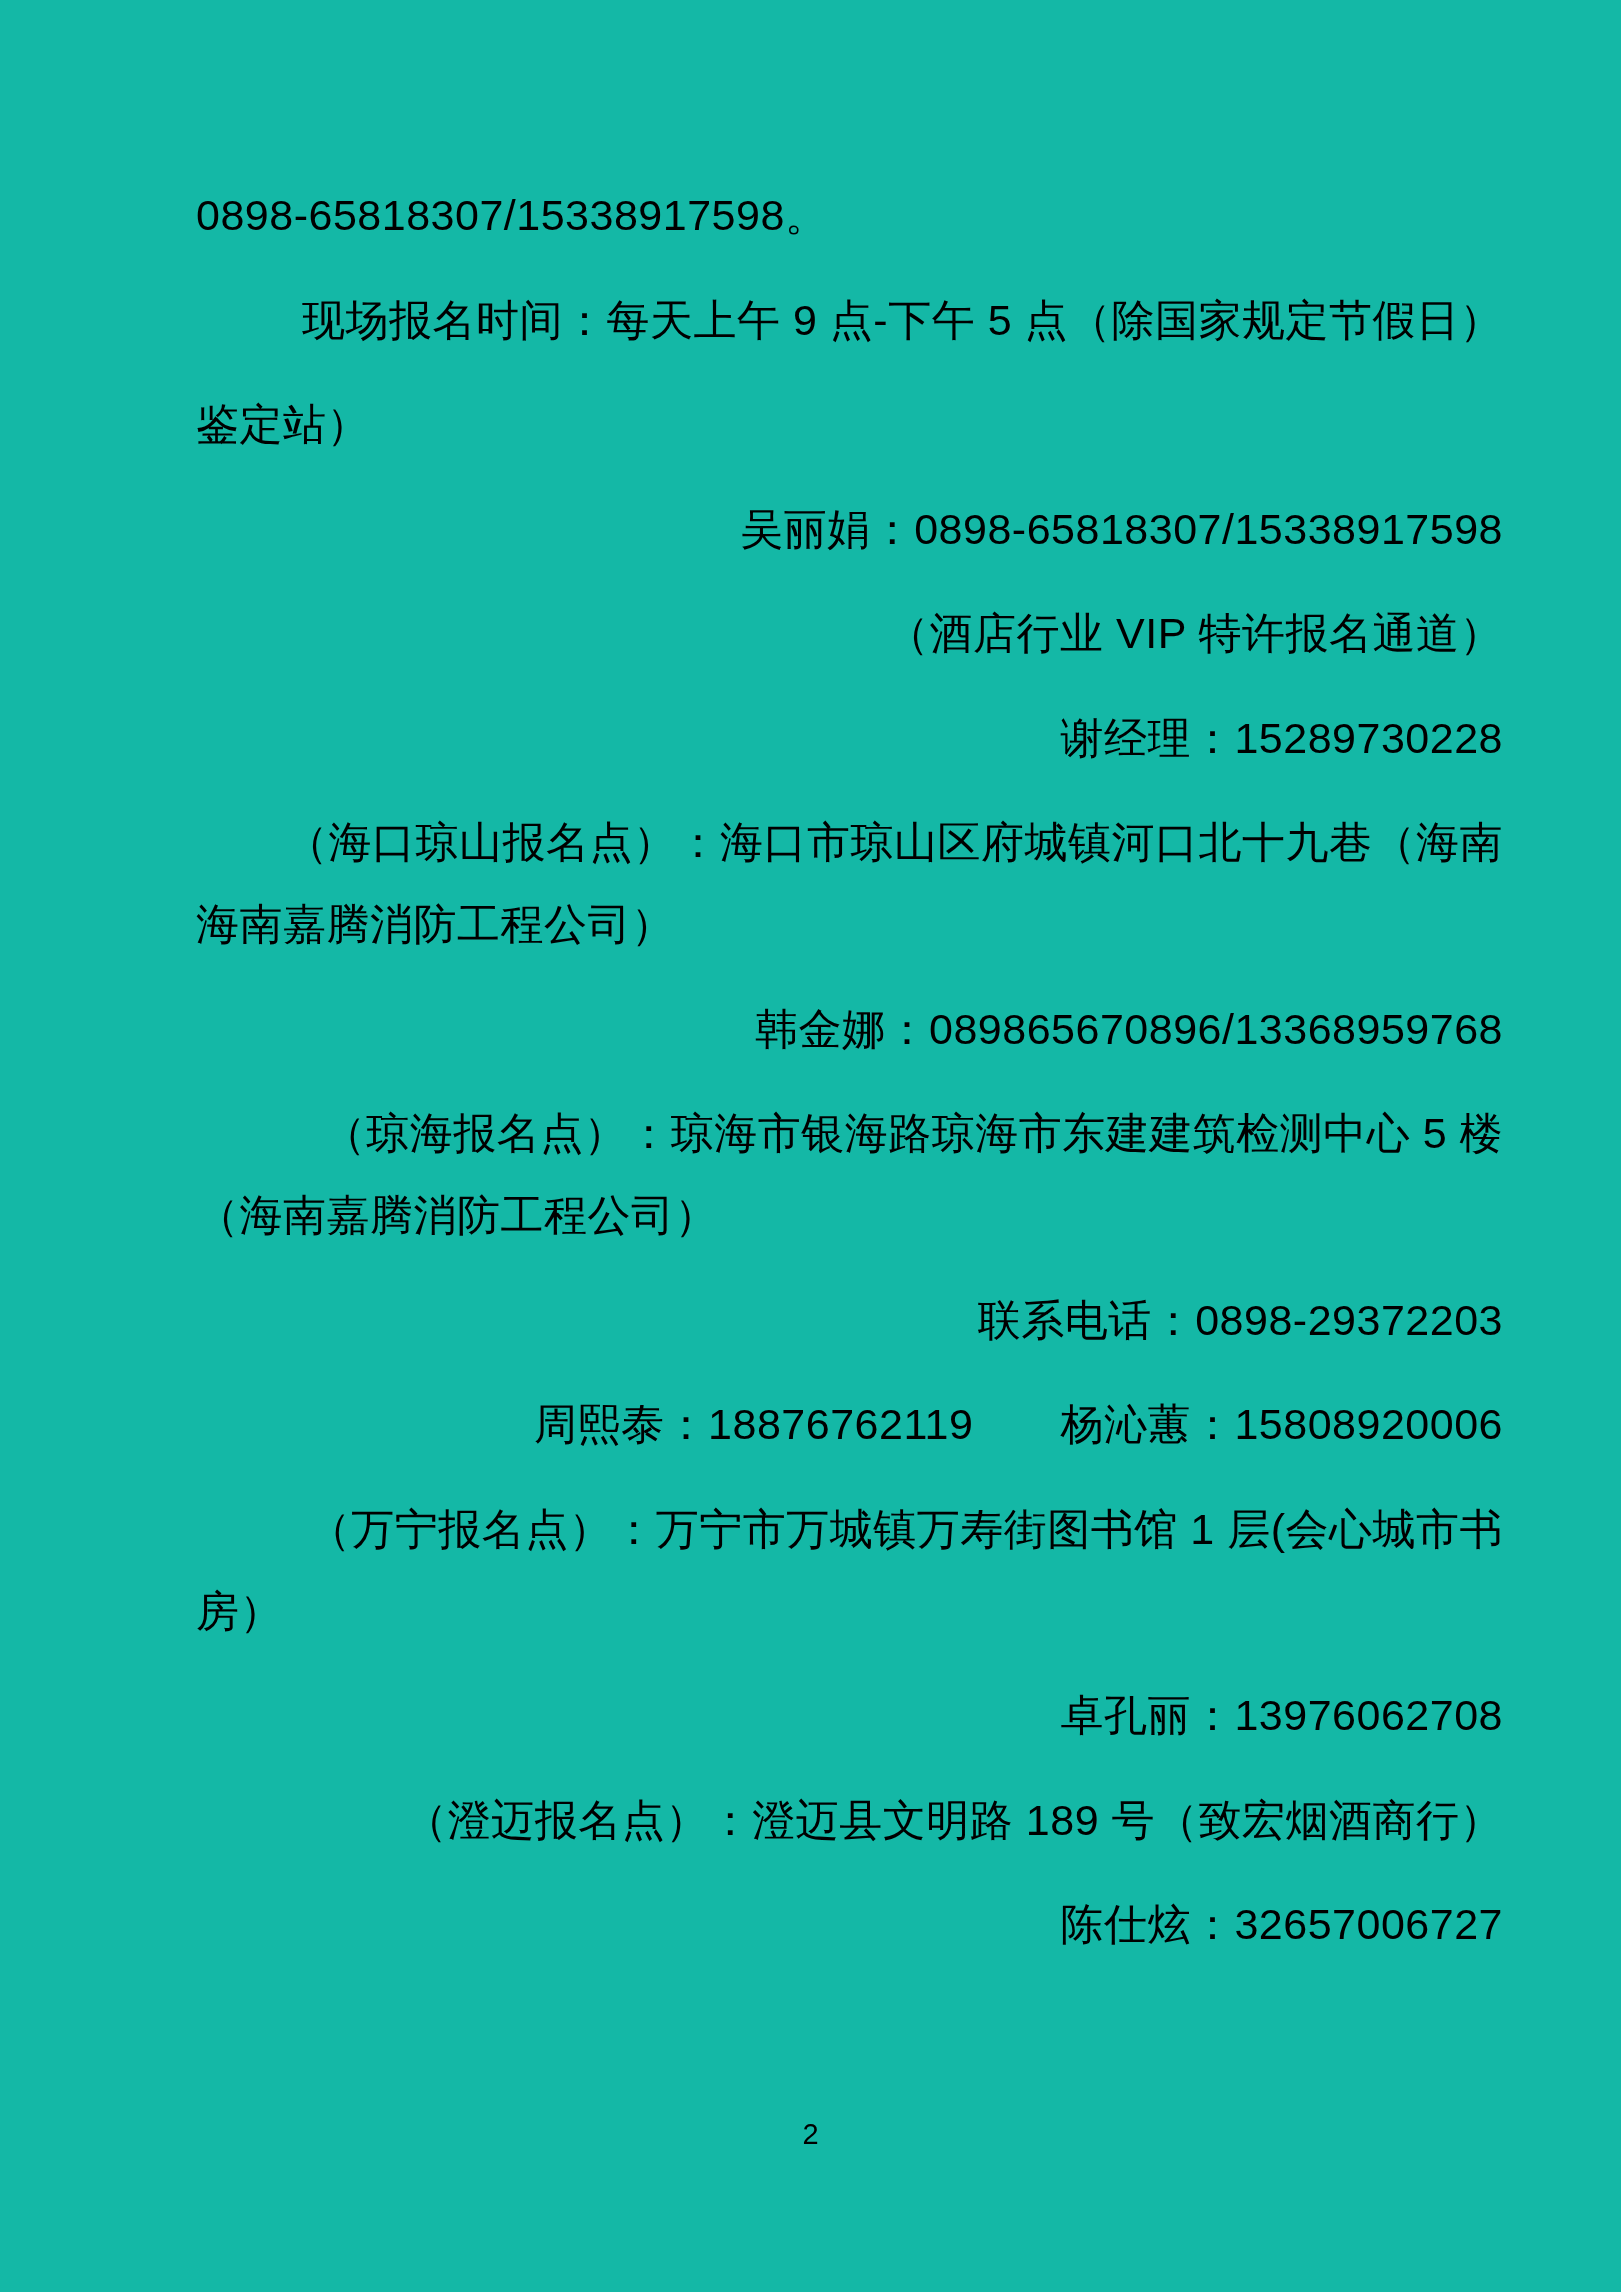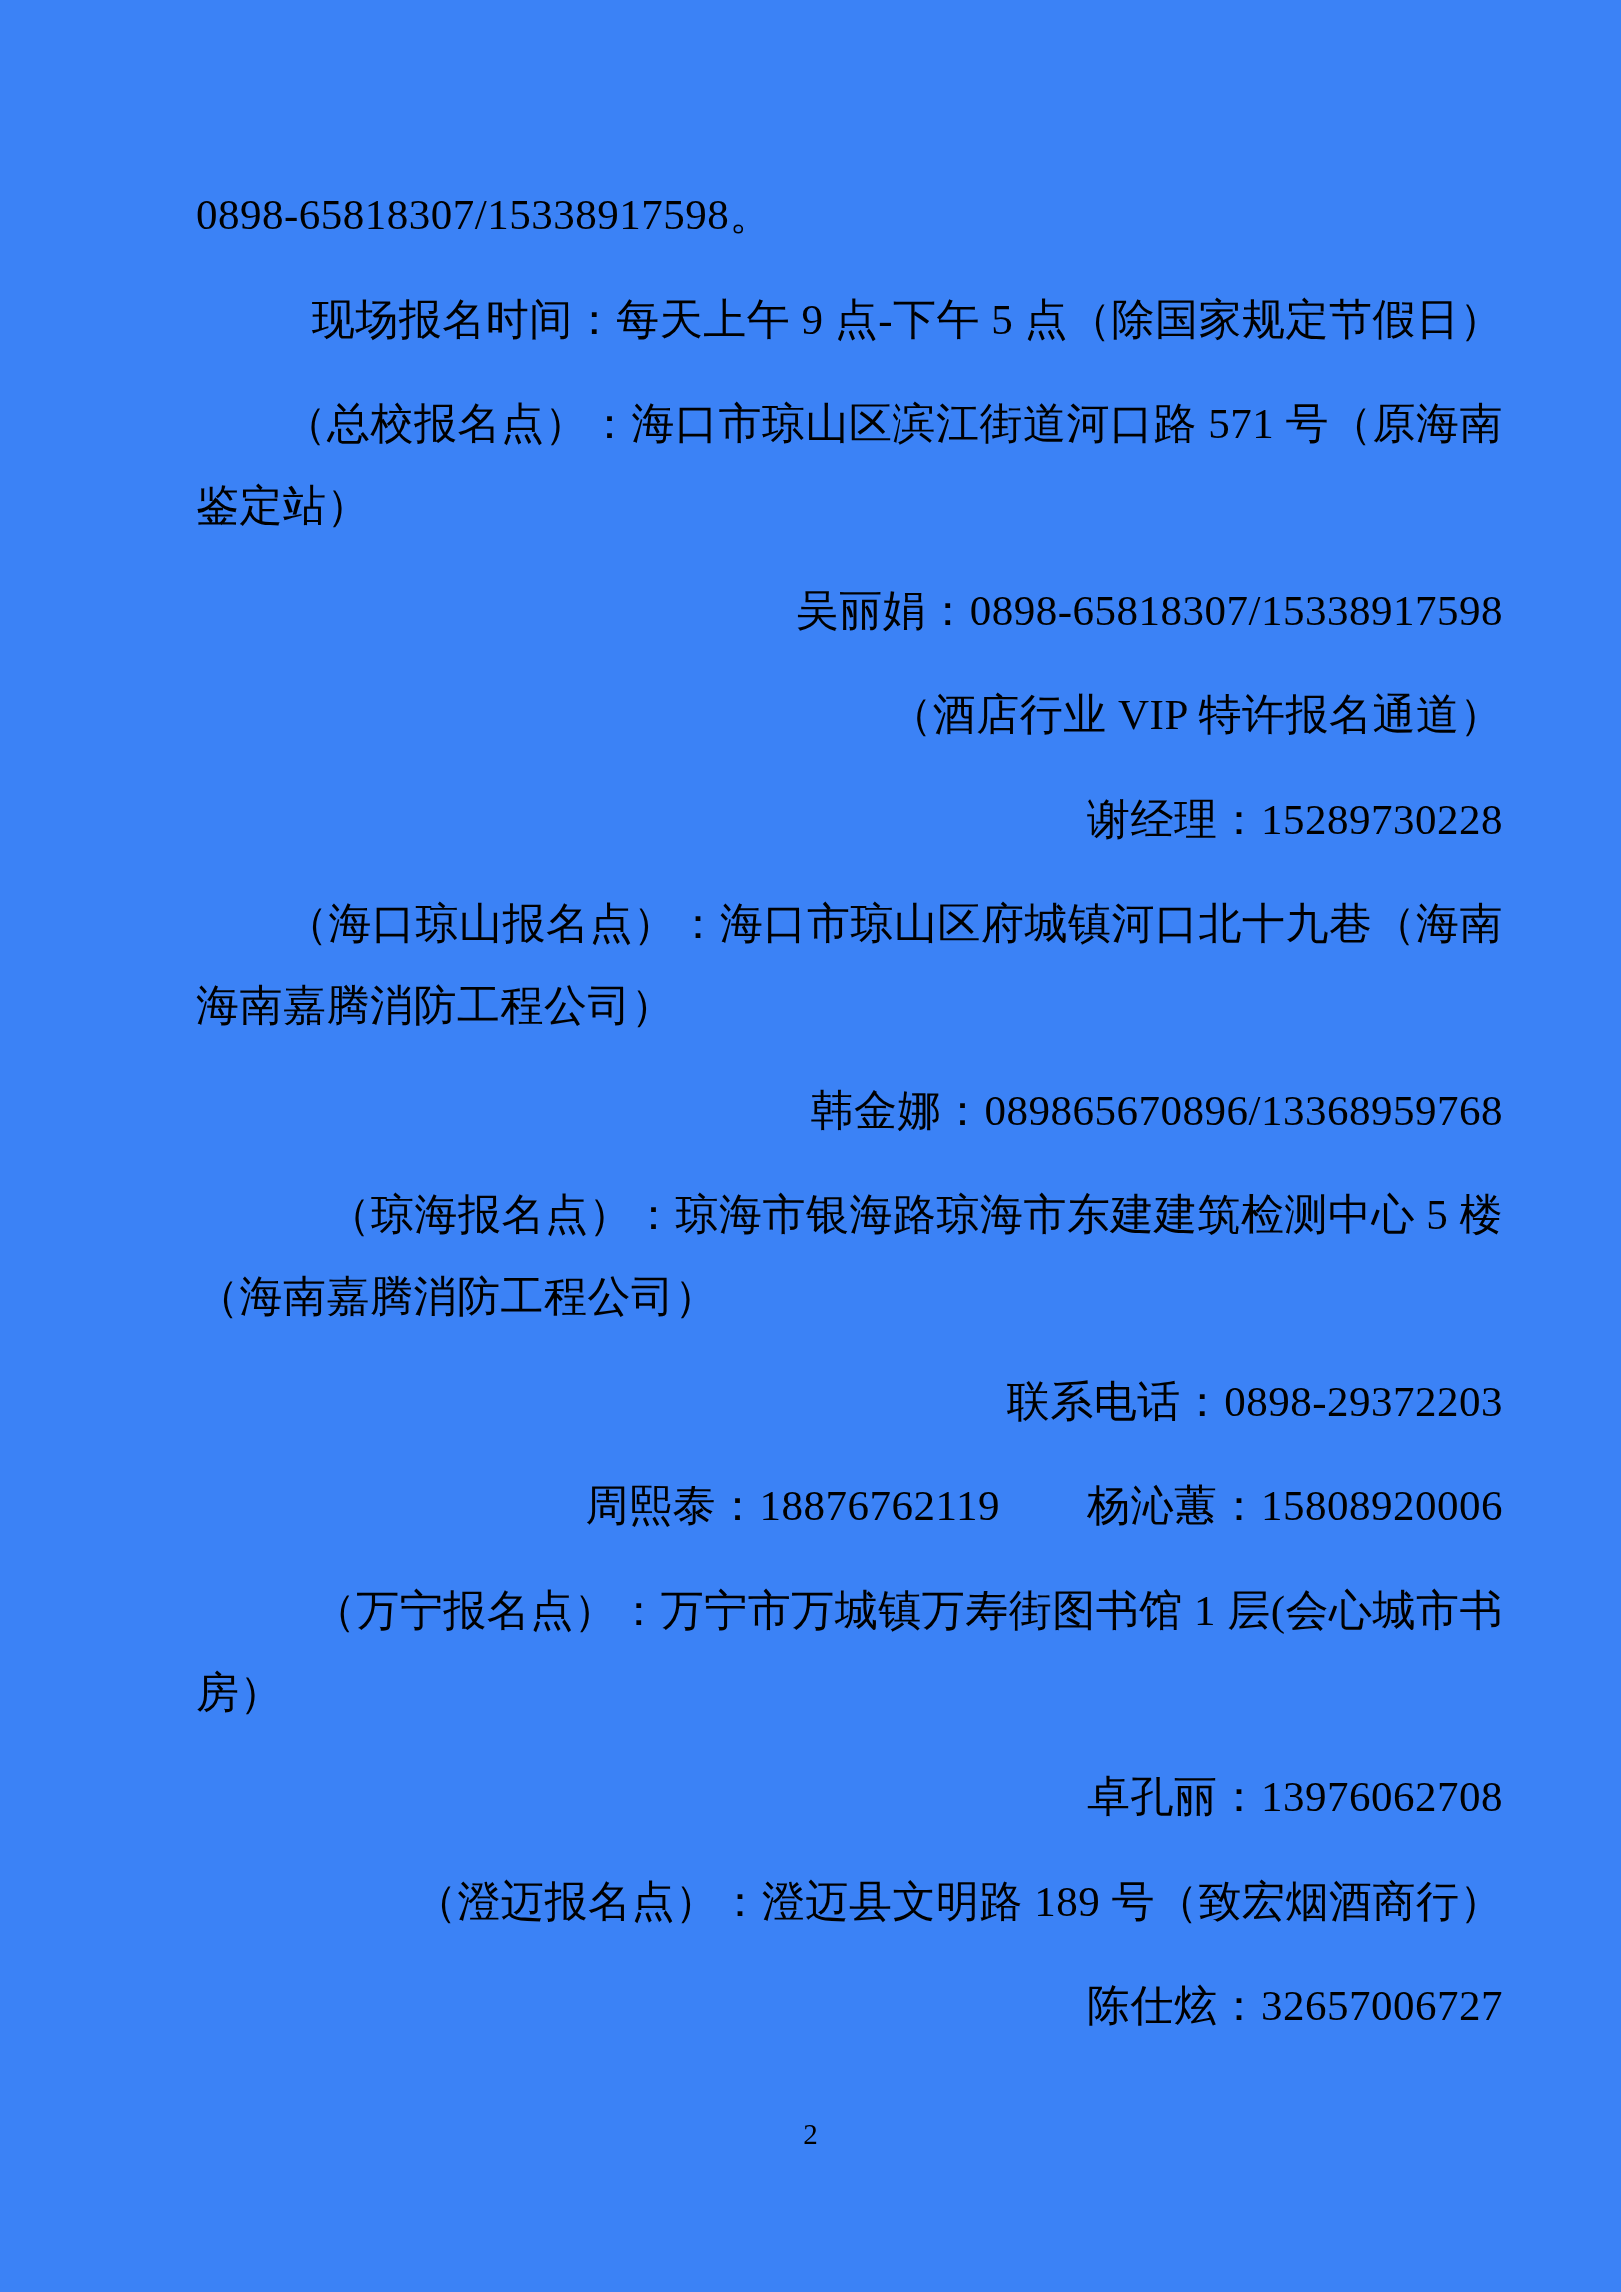--- a/index.html
+++ b/index.html
@@ -4,23 +4,23 @@
 <style>
   html, body {
     margin: 0;
     padding: 0;
     background: #ffffff;
   }
   .page {
     position: relative;
     width: 1621px;
     height: 2293px;
-    background: #3b82f6;
+    background: #14b8a6;
     color: #000000;
-    font-family: Liberation Serif, serif;
+    font-family: Liberation Sans, sans-serif;
     overflow: hidden;
   }
   .content {
     position: absolute;
     top: 174px;
     left: 196px;
     right: 118px;
   }
   .line {
     font-size: 43px;
@@ -46,21 +46,20 @@
     line-height: 35px;
   }
 </style>
 </head>
 <body>
 
 <div class="page">
   <div class="content">
     <div class="line gap">0898-65818307/15338917598。</div>
     <div class="line indent gap">现场报名时间：每天上午 9 点-下午 5 点（除国家规定节假日）</div>
-    <div class="line indent">（总校报名点）：海口市琼山区滨江街道河口路 571 号（原海南</div>
     <div class="line gap">鉴定站）</div>
     <div class="line indent gap">吴丽娟：0898-65818307/15338917598</div>
     <div class="line indent gap">（酒店行业 VIP 特许报名通道）</div>
     <div class="line indent gap">谢经理：15289730228</div>
     <div class="line indent">（海口琼山报名点）：海口市琼山区府城镇河口北十九巷（海南</div>
     <div class="line gap">海南嘉腾消防工程公司）</div>
     <div class="line indent gap">韩金娜：089865670896/13368959768</div>
     <div class="line indent">（琼海报名点）：琼海市银海路琼海市东建建筑检测中心 5 楼</div>
     <div class="line gap">（海南嘉腾消防工程公司）</div>
     <div class="line indent gap">联系电话：0898-29372203</div>

